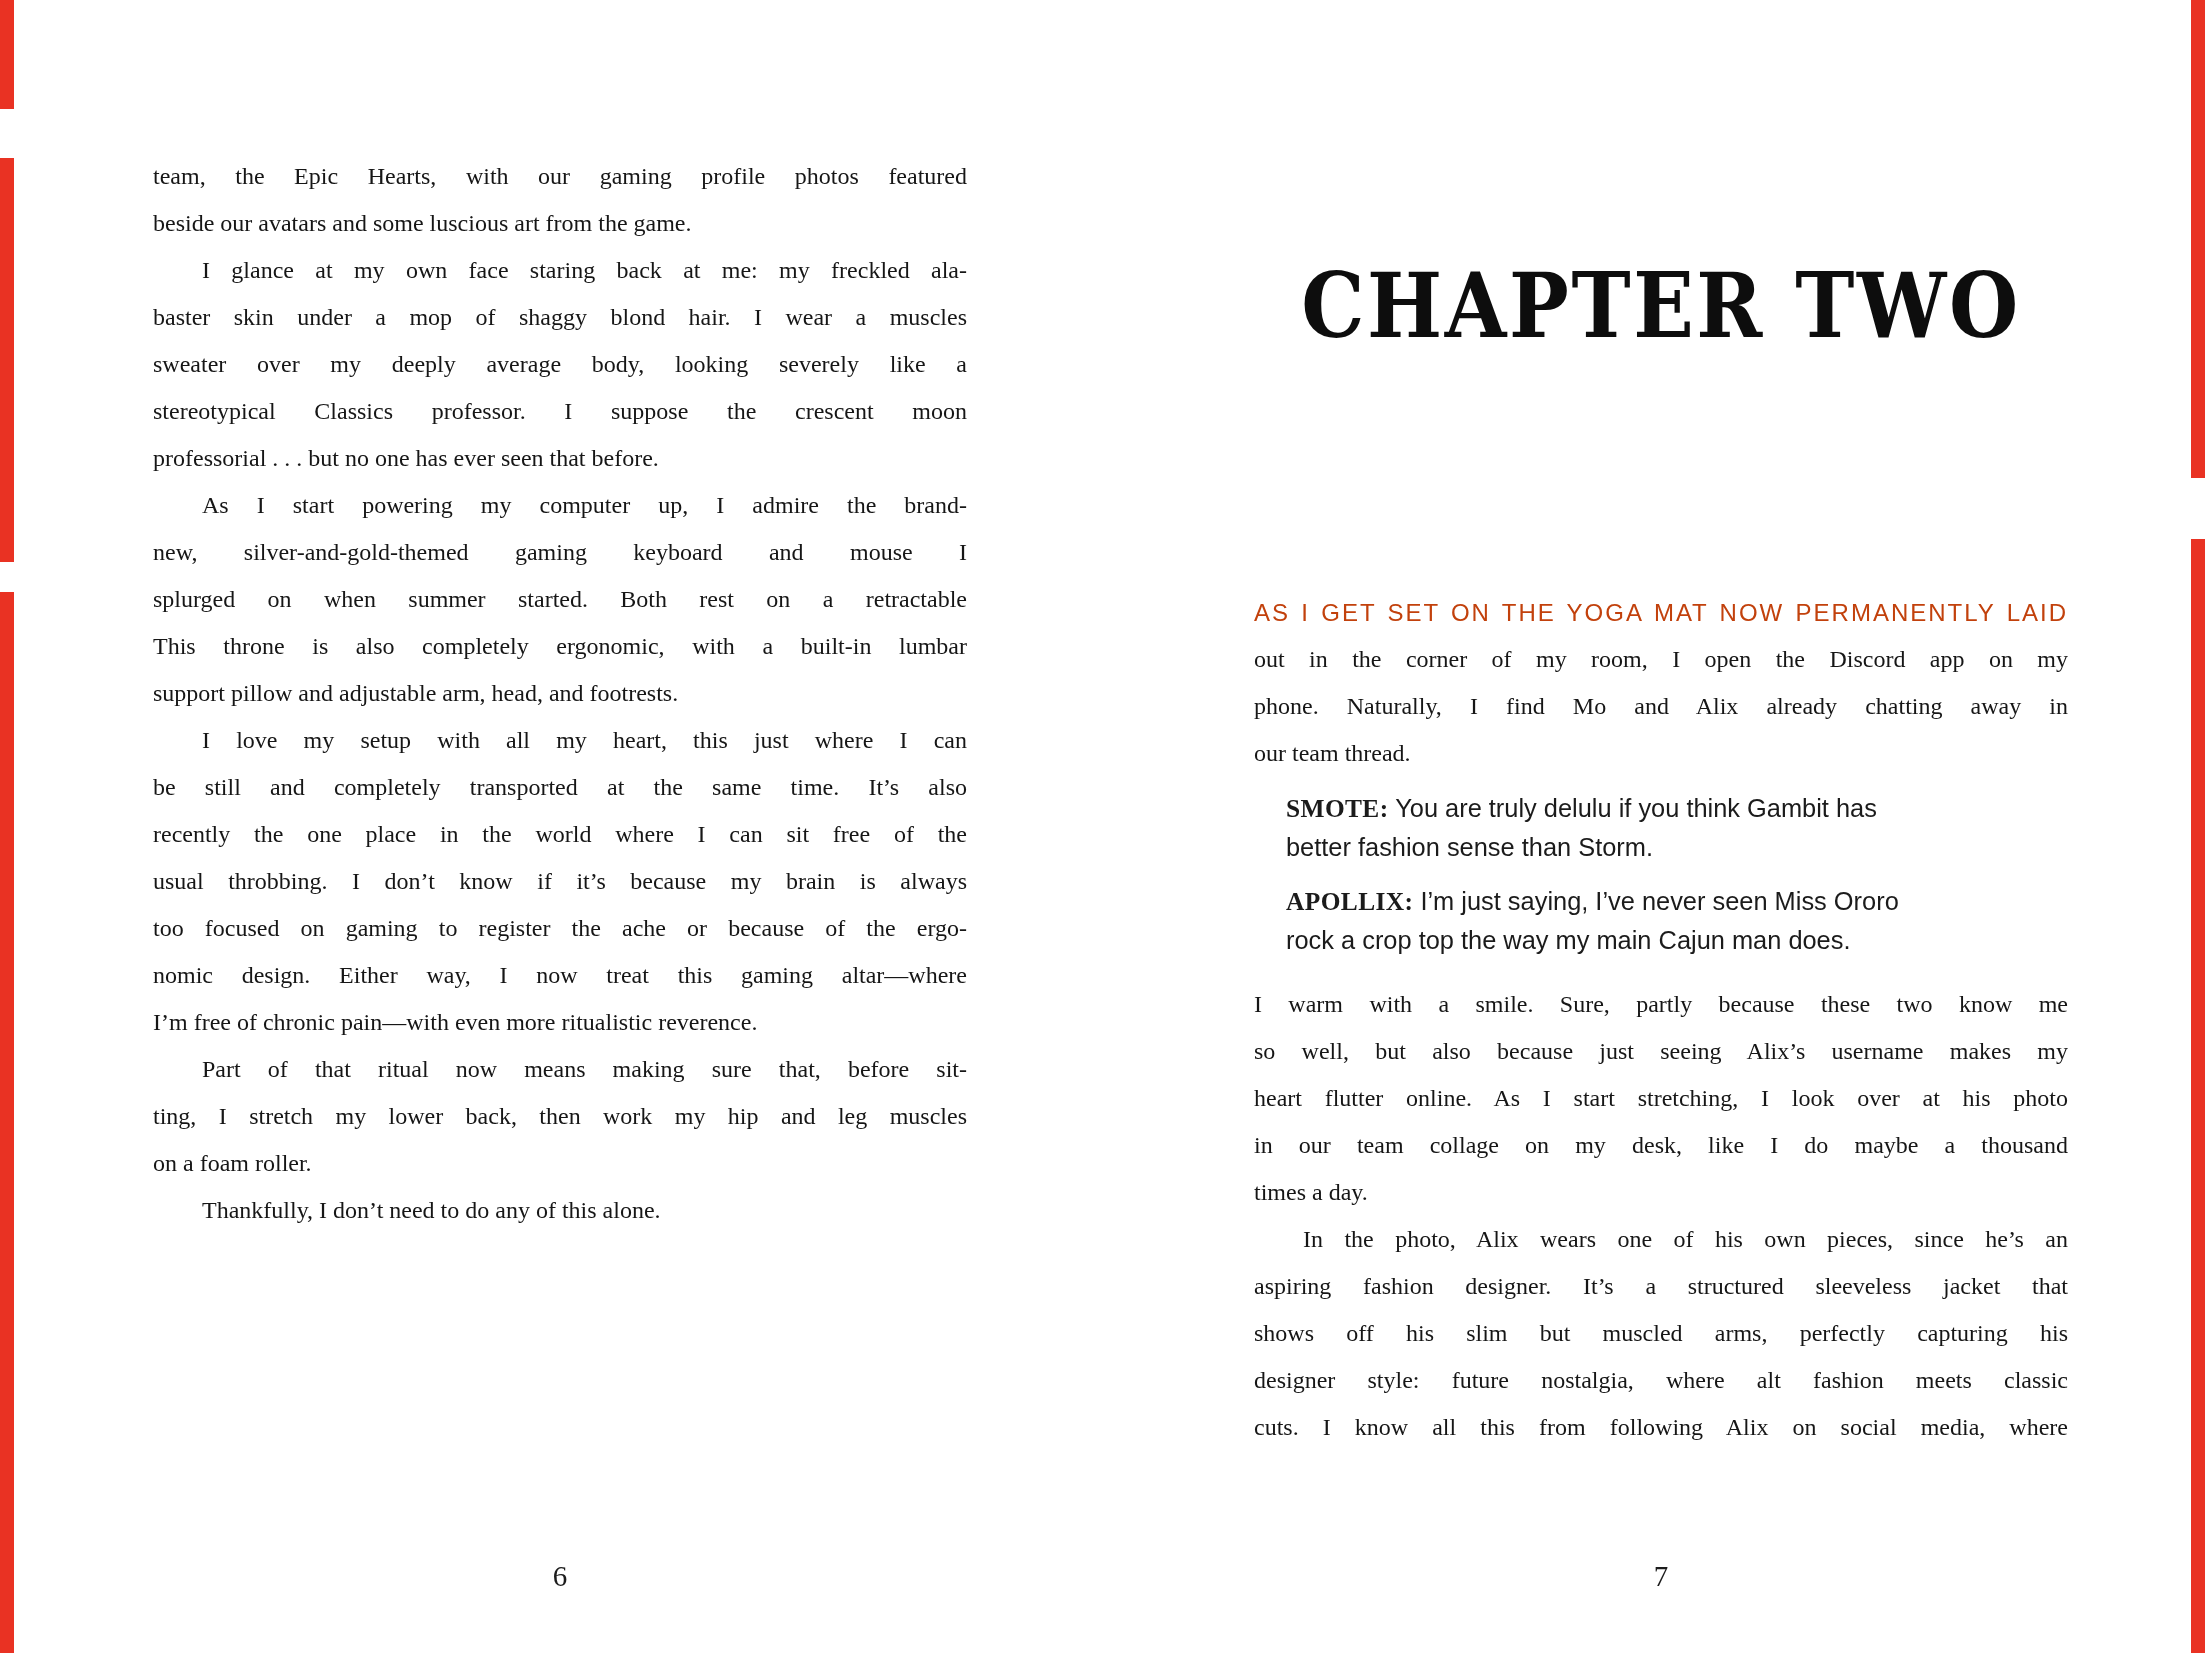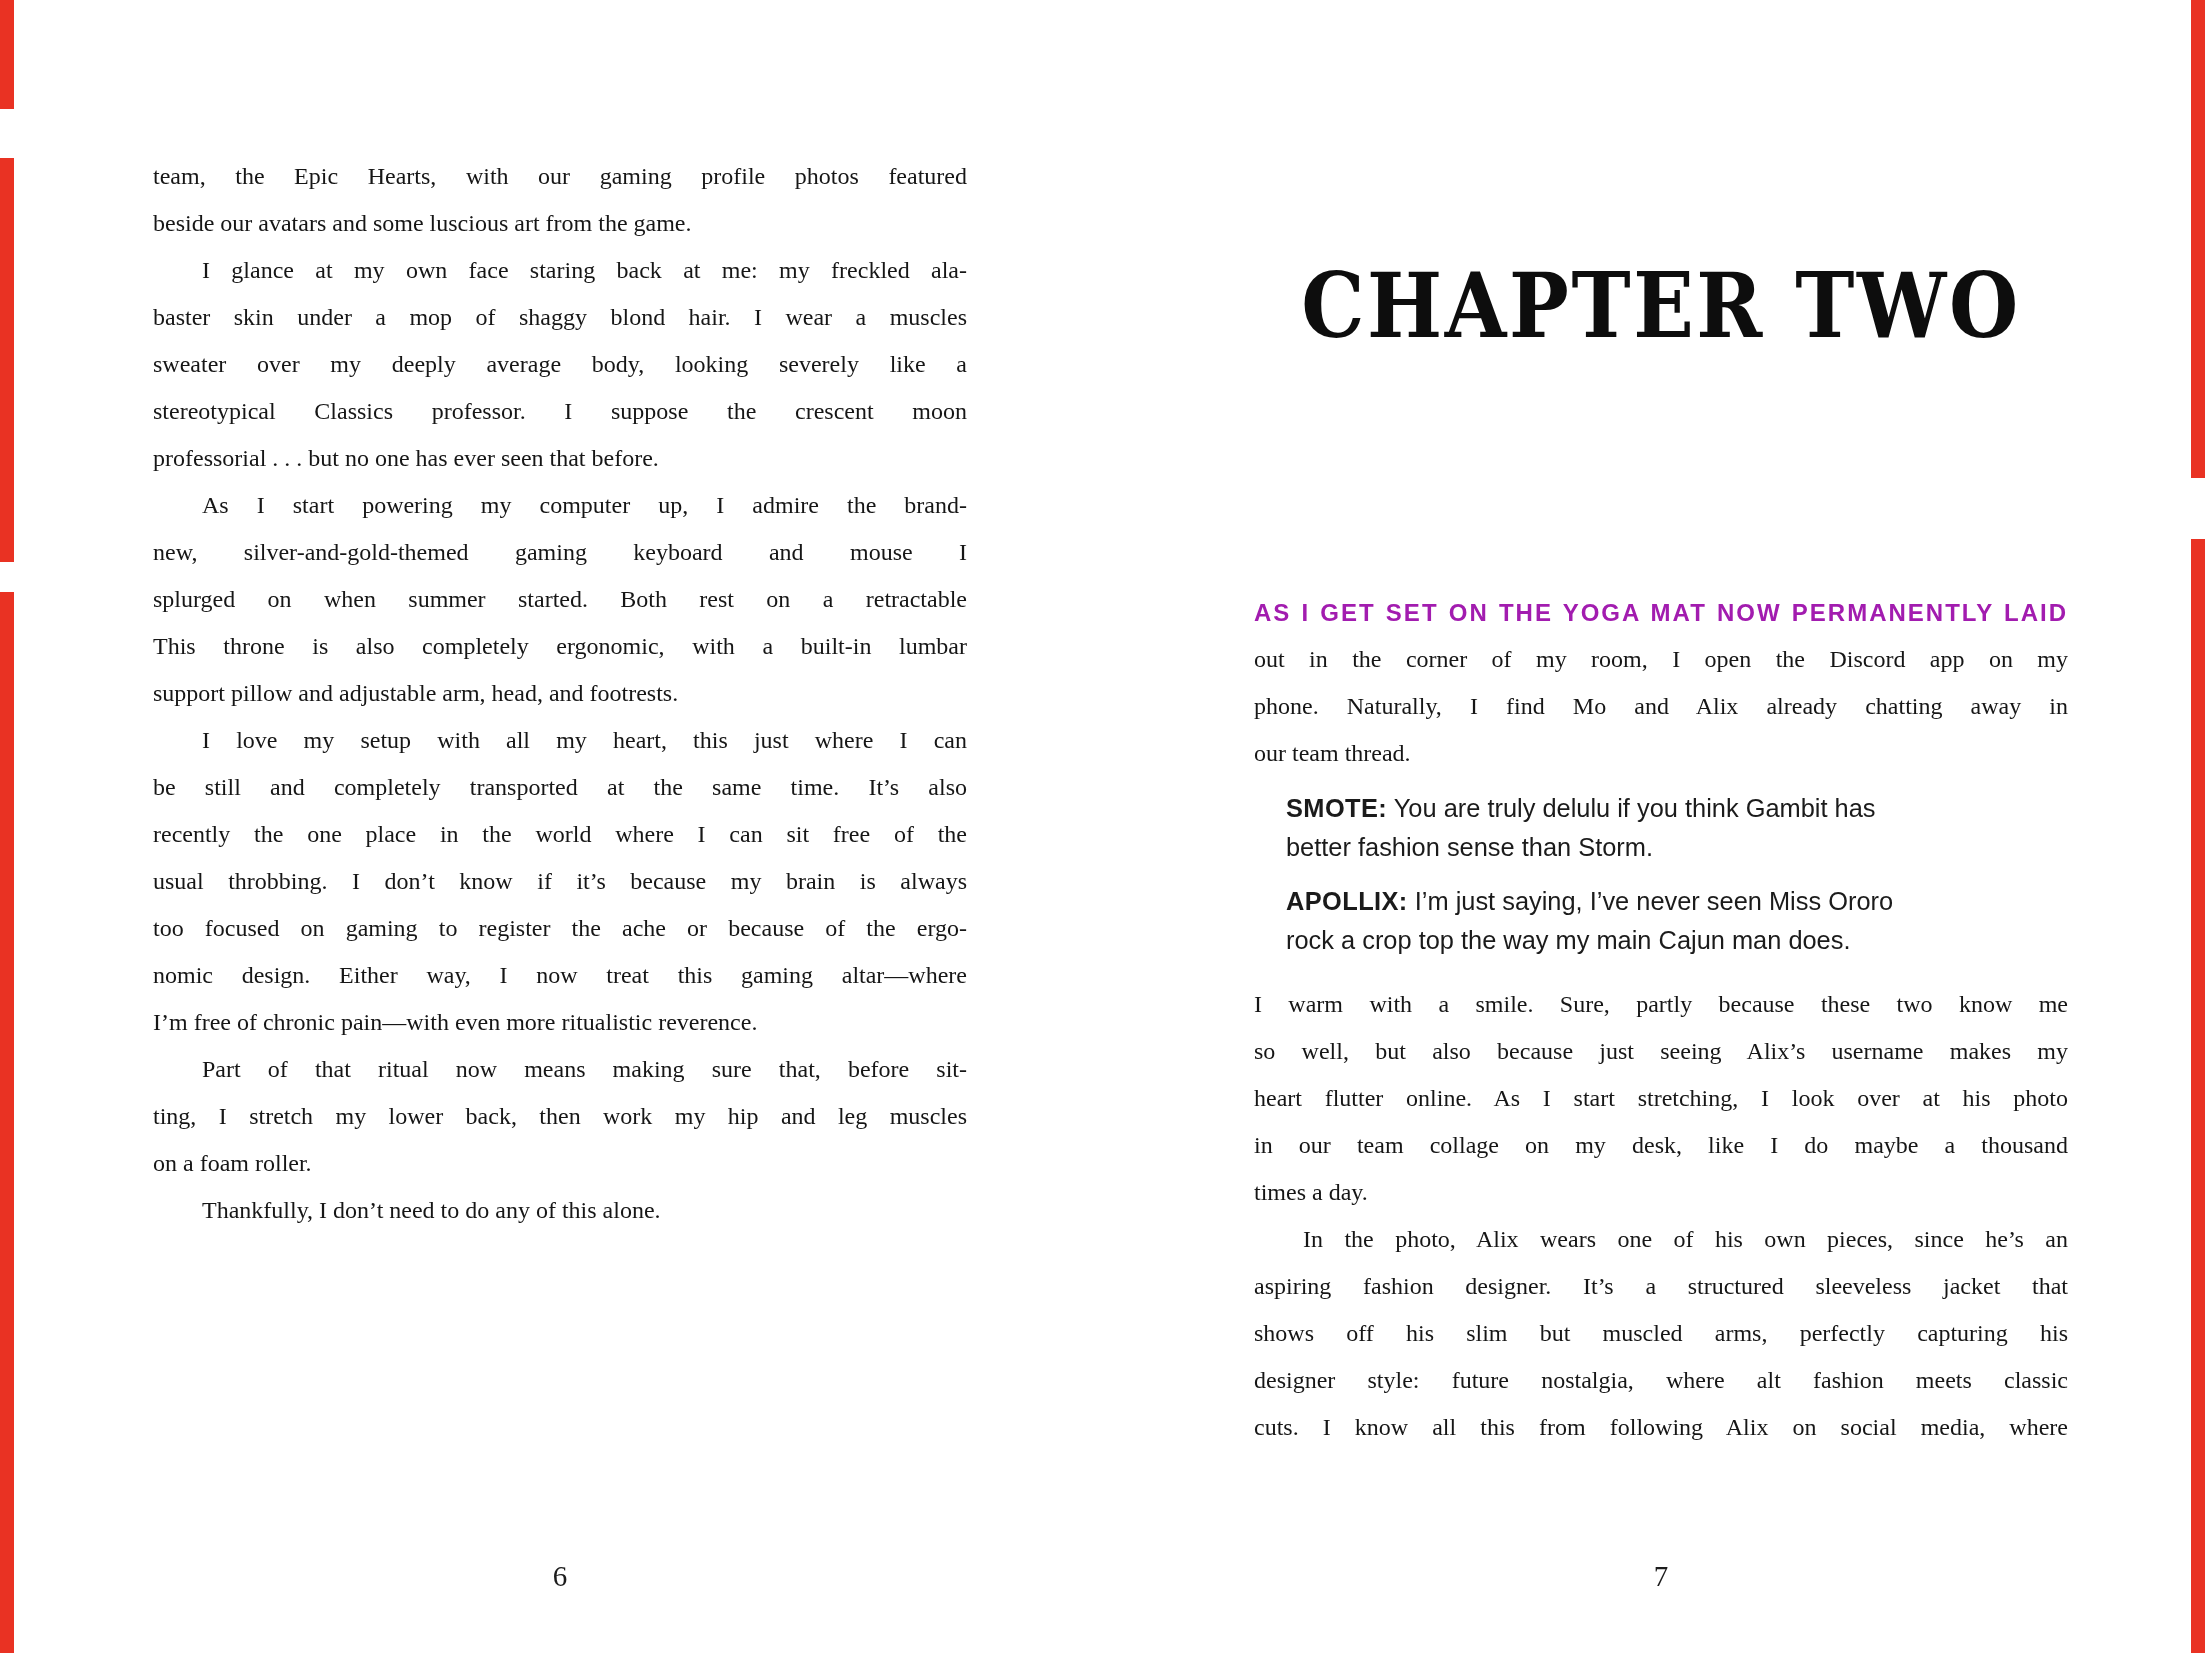--- a/index.html
+++ b/index.html
@@ -33,36 +33,36 @@
     position:absolute;left:1254px;top:253px;width:814px;
     text-align:center;
     font-family:"DejaVu Serif", serif;font-weight:700;
     font-size:78px;letter-spacing:2.5px;line-height:93px;
     transform:scale(1.02,1.14);transform-origin:center top;
     color:#0d0d0d;white-space:nowrap;
   }
 
   
   .kicker{
-    font-family:"Liberation Sans", sans-serif;font-weight:bold;
+    font-family:"Liberation Sans", sans-serif;font-weight:normal;
     font-size:24px;letter-spacing:2px;
     line-height:47px;height:47px;white-space:nowrap;
     text-align:justify;text-align-last:justify;
-    color:#a21caf;
+    color:#c2410c;
   }
 
   
   .chat{
     margin:12px 0 20.4px 32px;width:704px;
     font-family:"Liberation Sans", sans-serif;
     font-size:25.4px;color:#1b1b1b;
   }
   .chat-msg{margin-bottom:15.3px;}
   .chat-line{line-height:39px;}
-  .chat-speaker{font-weight:bold;letter-spacing:0.4px;}
+  .chat-speaker{font-weight:bold;letter-spacing:0.4px;font-family:Liberation Serif, serif;}
 
   
   .pnum{
     position:absolute;top:1559px;width:102px;text-align:center;
     font-size:29px;line-height:34px;color:#1c1c1c;
   }
   #pnum-left{left:509px;}
   #pnum-right{left:1610px;}
 </style>
 </head>

